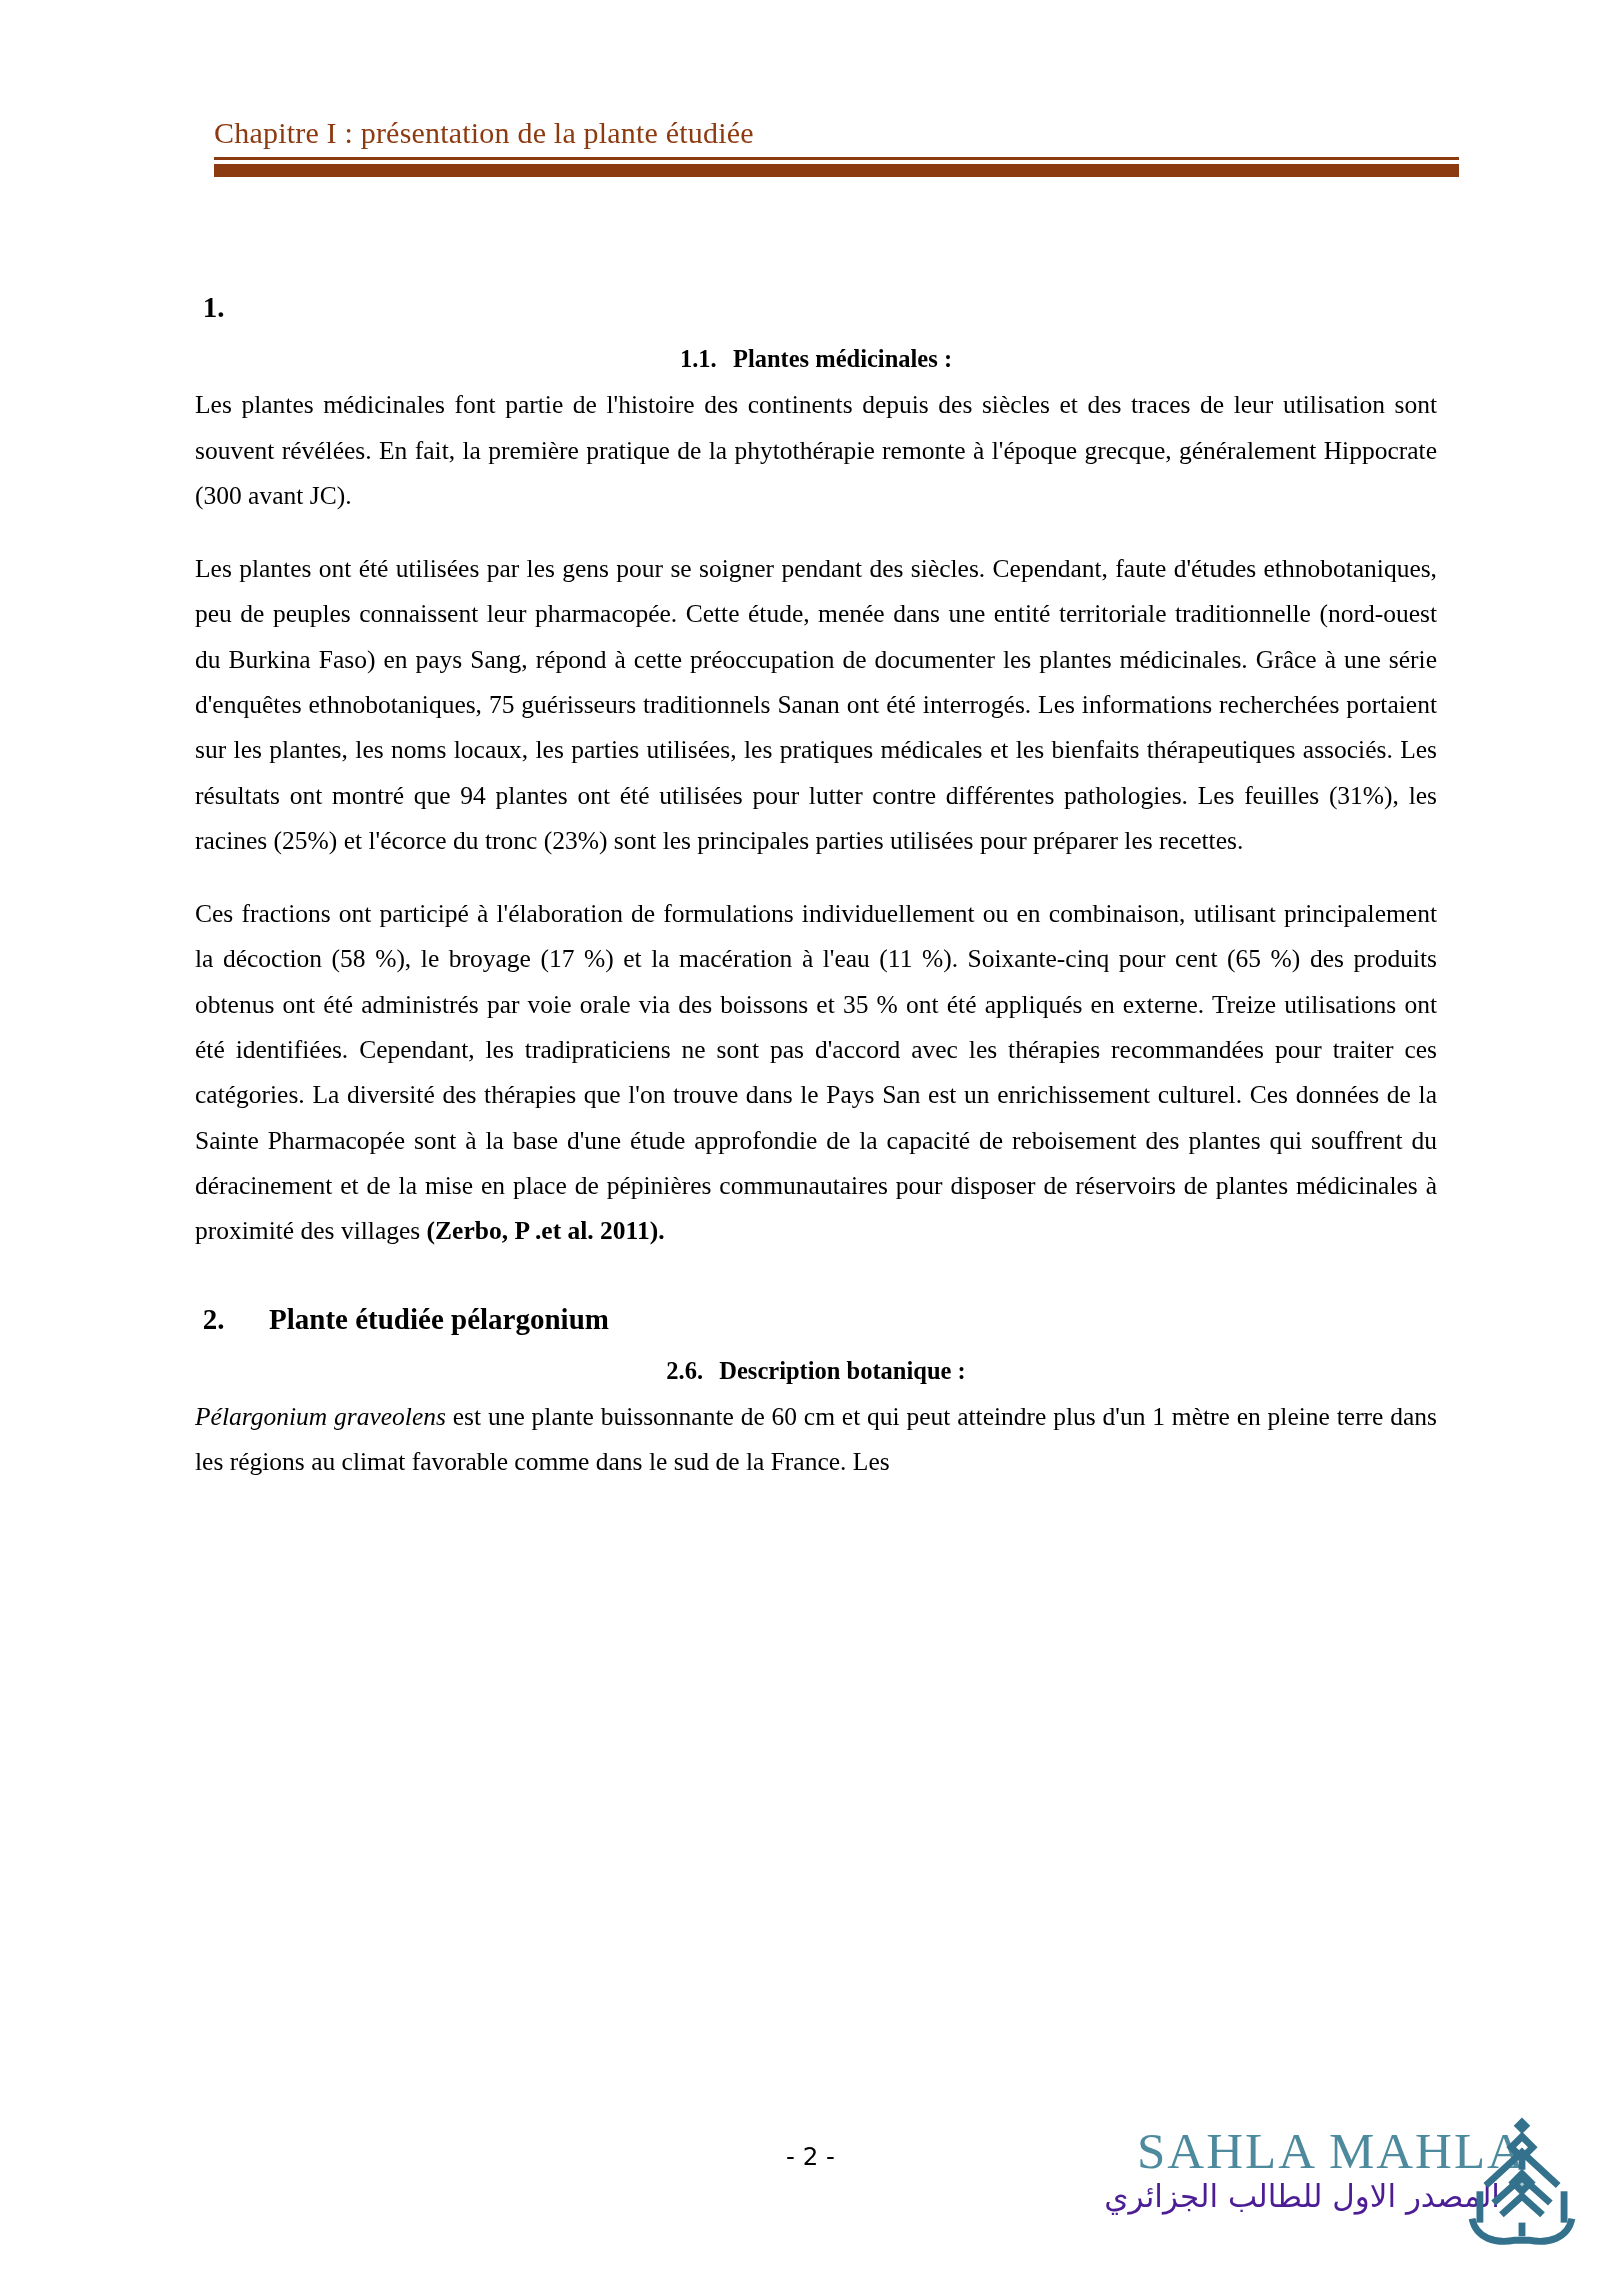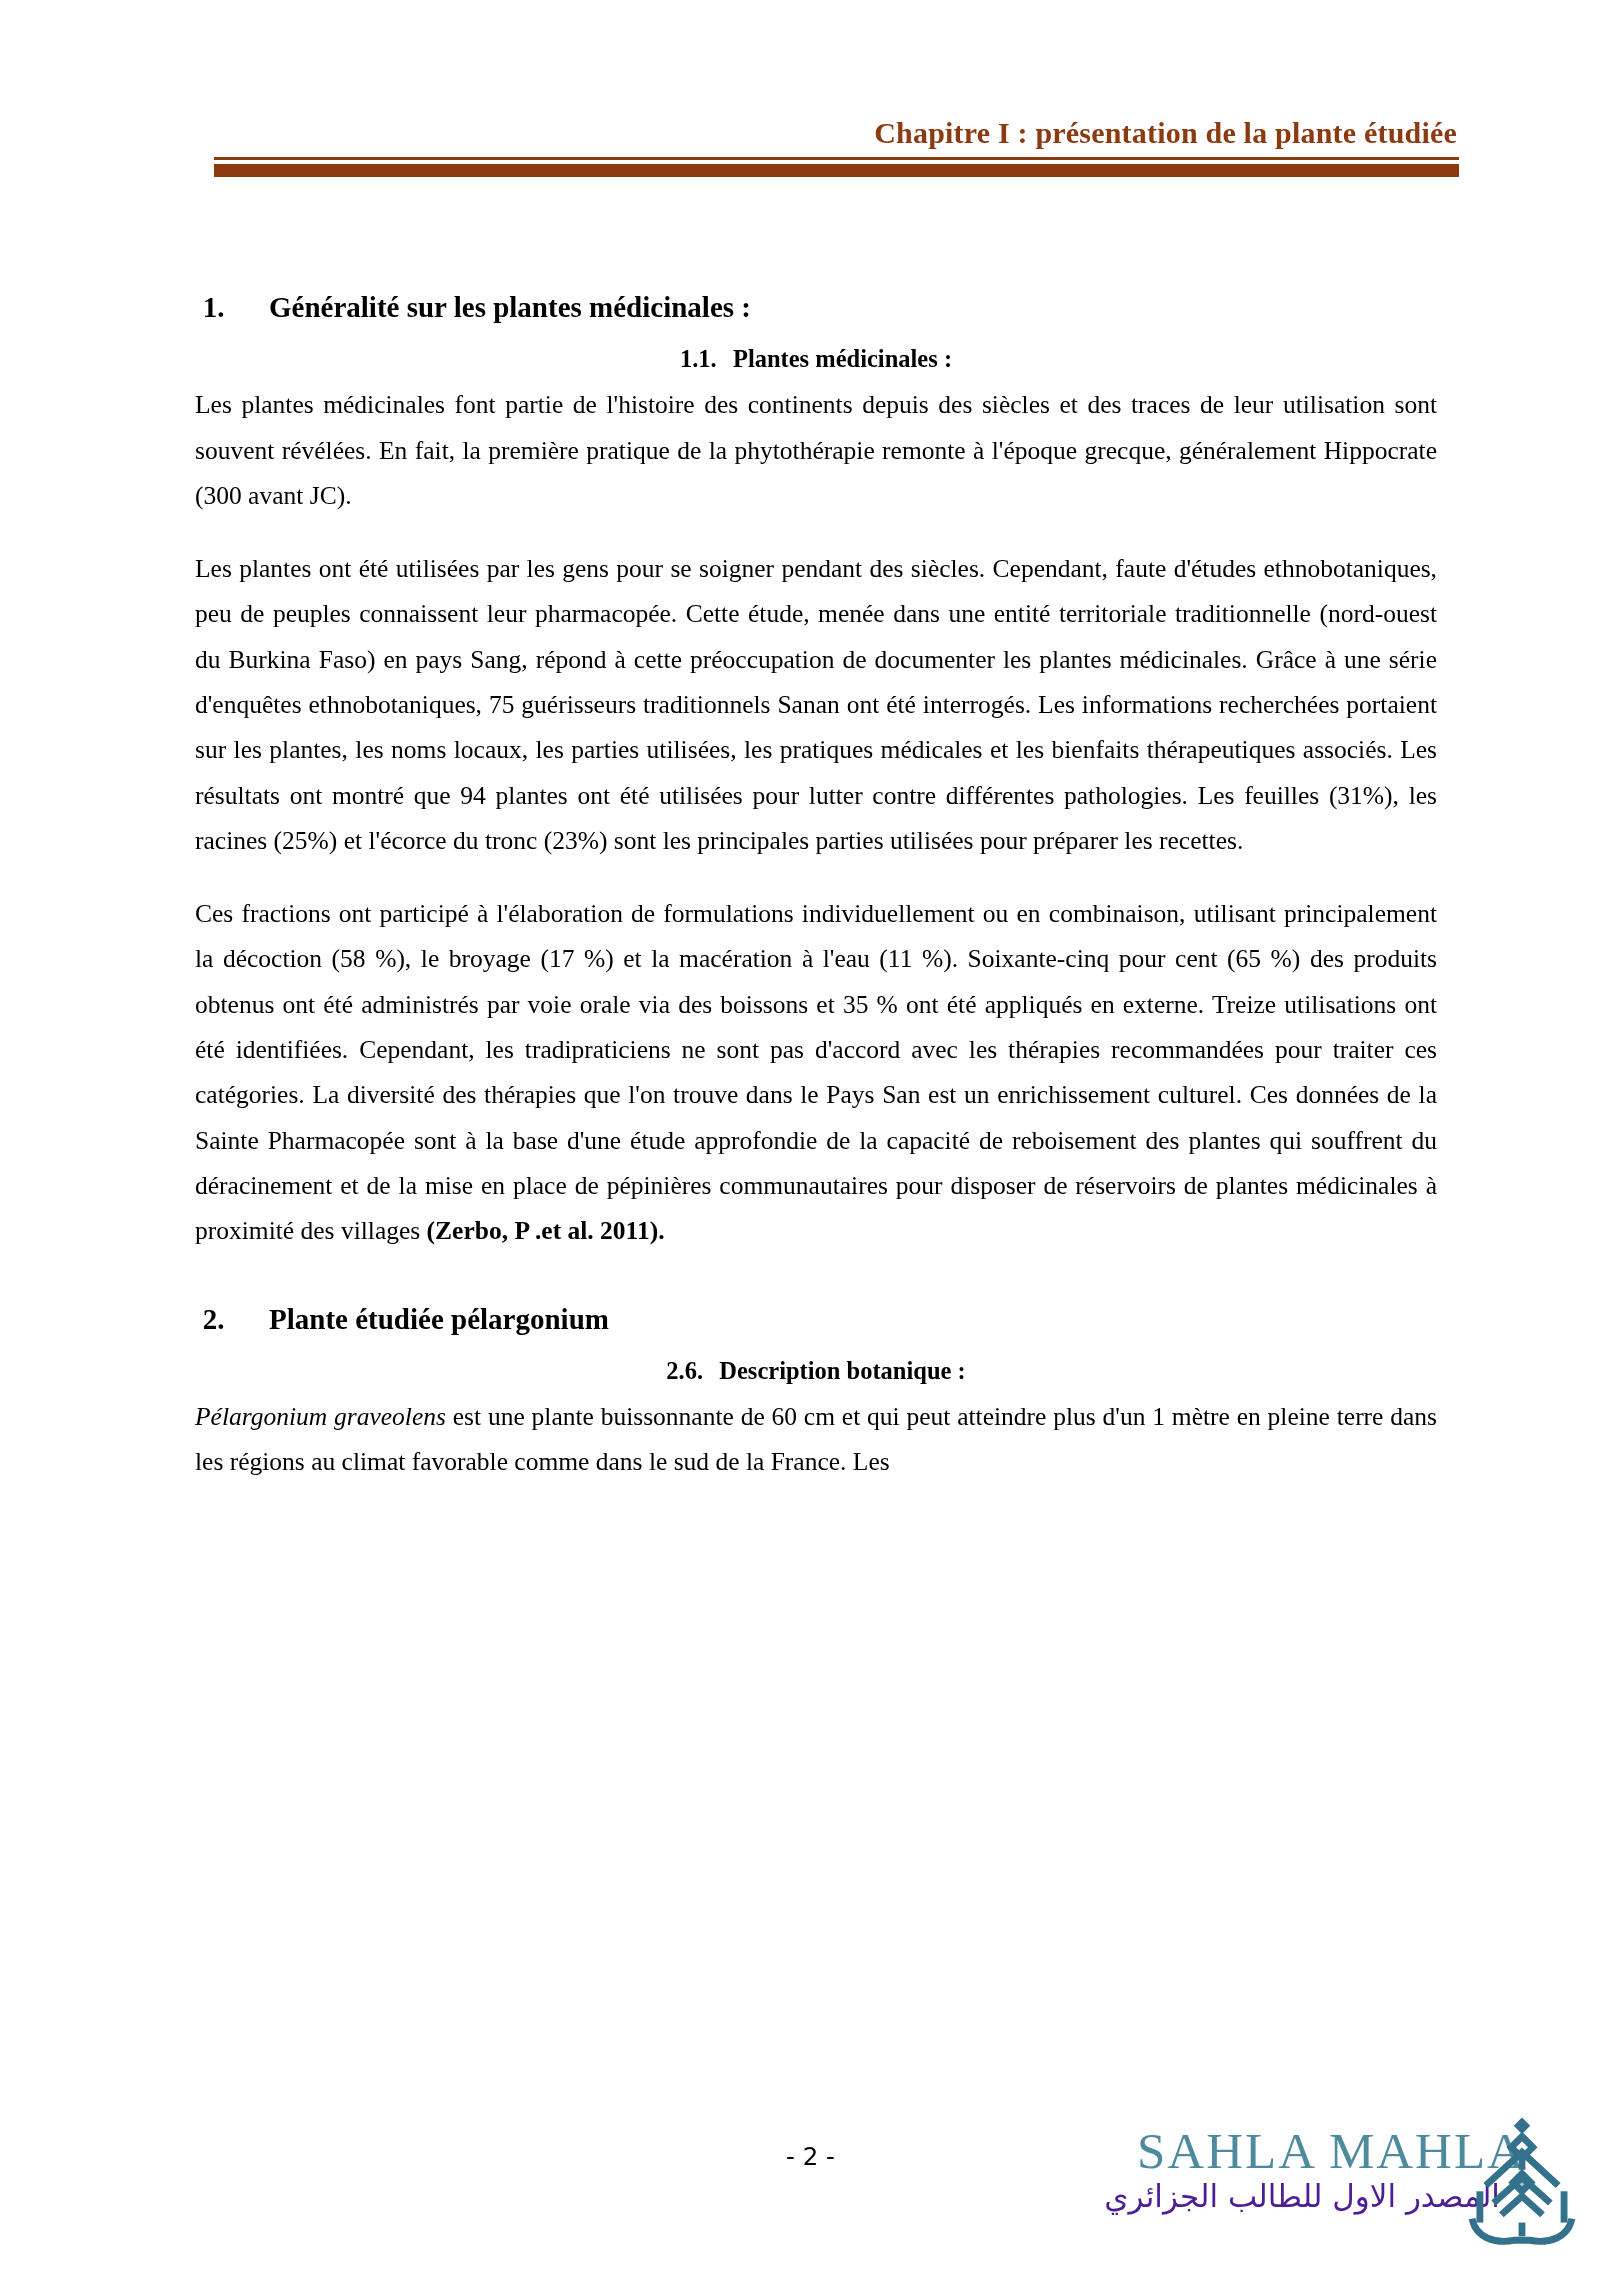--- a/index.html
+++ b/index.html
@@ -21,23 +21,23 @@
   }
 
   
   .header-zone {
     position: absolute;
     left: 214px;
     top: 116px;
     width: 1245px;
   }
   .chapter-title {
-    text-align: right;
+    text-align: left;
     font-family: "Liberation Serif", "DejaVu Serif", serif;
-    font-weight: bold;
+    font-weight: normal;
     font-size: 30px;
     line-height: 1.15;
     color: #8C3A10;
     letter-spacing: 0.2px;
     padding-right: 2px;
   }
   .header-rule {
     margin-top: 6.9px;
     width: 100%;
   }
@@ -189,21 +189,20 @@
       <div class="rule-thin"></div>
       <div class="rule-gap"></div>
       <div class="rule-thick"></div>
     </div>
   </div>
 
   <div class="content">
 
     <h1 class="sec-title">
       <span class="num">1.</span>
-      <span class="txt">Généralité sur les plantes médicinales :</span>
     </h1>
 
     <h2 class="subsec-title">
       <span class="num">1.1.</span>
       <span class="txt">Plantes médicinales :</span>
     </h2>
 
     <p class="body-par first-after-head">Les plantes médicinales font partie de l'histoire des continents depuis des siècles et des traces de leur utilisation sont souvent révélées. En fait, la première pratique de la phytothérapie remonte à l'époque grecque, généralement Hippocrate (300 avant JC).</p>
 
     <p class="body-par spaced">Les plantes ont été utilisées par les gens pour se soigner pendant des siècles. Cependant, faute d'études ethnobotaniques, peu de peuples connaissent leur pharmacopée. Cette étude, menée dans une entité territoriale traditionnelle (nord-ouest du Burkina Faso) en pays Sang, répond à cette préoccupation de documenter les plantes médicinales. Grâce à une série d'enquêtes ethnobotaniques, 75 guérisseurs traditionnels Sanan ont été interrogés. Les informations recherchées portaient sur les plantes, les noms locaux, les parties utilisées, les pratiques médicales et les bienfaits thérapeutiques associés. Les résultats ont montré que 94 plantes ont été utilisées pour lutter contre différentes pathologies. Les feuilles (31%), les racines (25%) et l'écorce du tronc (23%) sont les principales parties utilisées pour préparer les recettes.</p>

